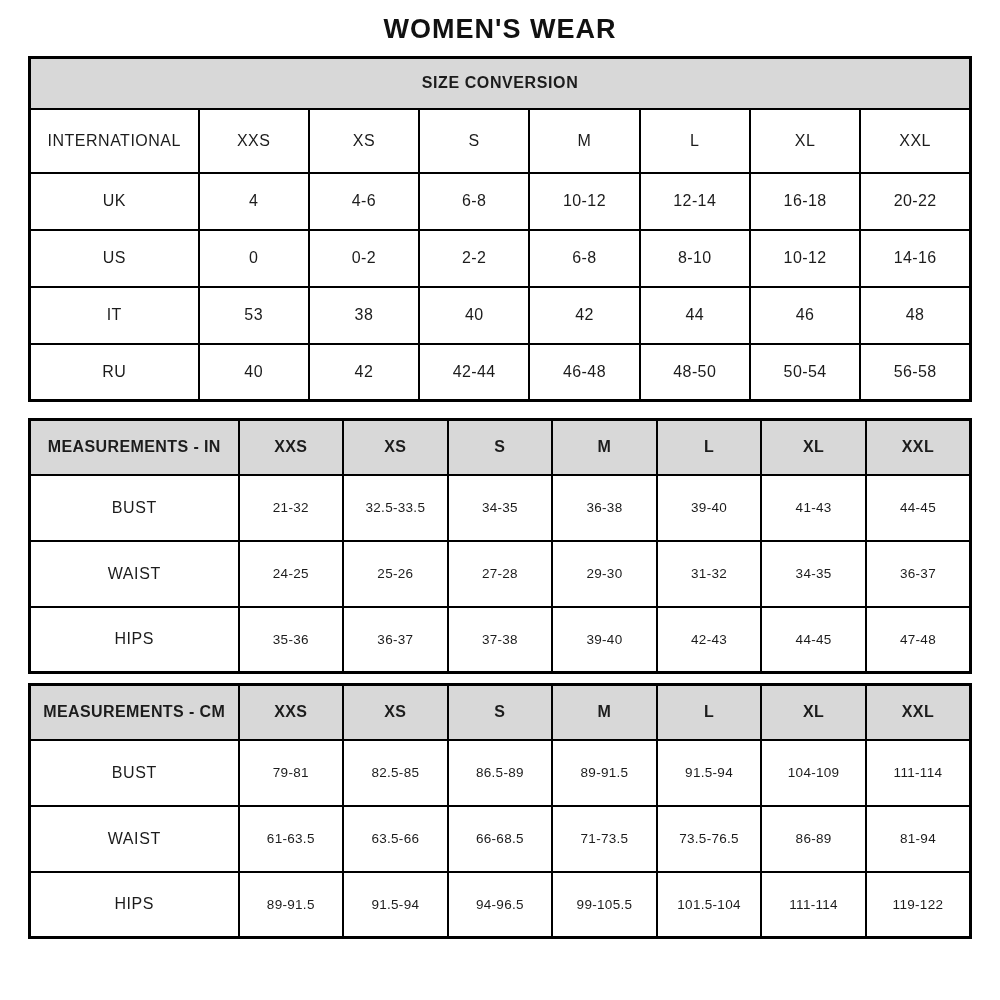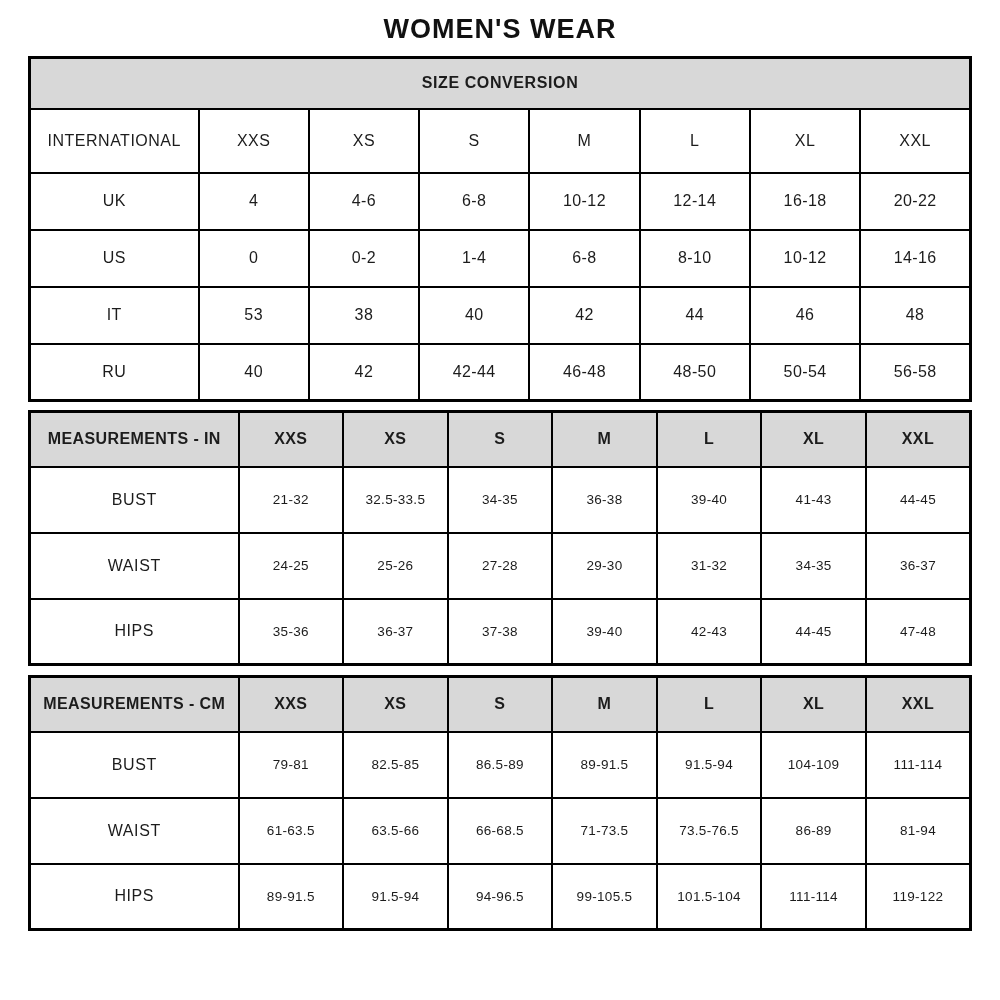--- a/index.html
+++ b/index.html
@@ -26,21 +26,21 @@
     border: 3px solid #000;
   }
   th, td {
     border: 2px solid #000;
     text-align: center;
     vertical-align: middle;
     overflow: hidden;
     white-space: nowrap;
   }
   
-  .t-conv { margin-bottom: 8px; }
+  .t-conv { margin-bottom: 16px; }
   .t-conv .caption-row th {
     height: 51px;
     background: #d8d8d8;
     font-size: 16px;
     font-weight: 700;
     letter-spacing: 0.6px;
   }
   .t-conv .col-row td { height: 64px; font-size: 16px; letter-spacing: 0.5px; }
   .t-conv .data-row td { height: 57px; font-size: 16px; letter-spacing: 0.4px; }
   
@@ -97,21 +97,21 @@
         <td>6-8</td>
         <td>10-12</td>
         <td>12-14</td>
         <td>16-18</td>
         <td>20-22</td>
       </tr>
       <tr class="data-row">
         <td class="row-label">US</td>
         <td>0</td>
         <td>0-2</td>
-        <td>1-4</td>
+        <td>2-2</td>
         <td>6-8</td>
         <td>8-10</td>
         <td>10-12</td>
         <td>14-16</td>
       </tr>
       <tr class="data-row">
         <td class="row-label">IT</td>
         <td>53</td>
         <td>38</td>
         <td>40</td>

